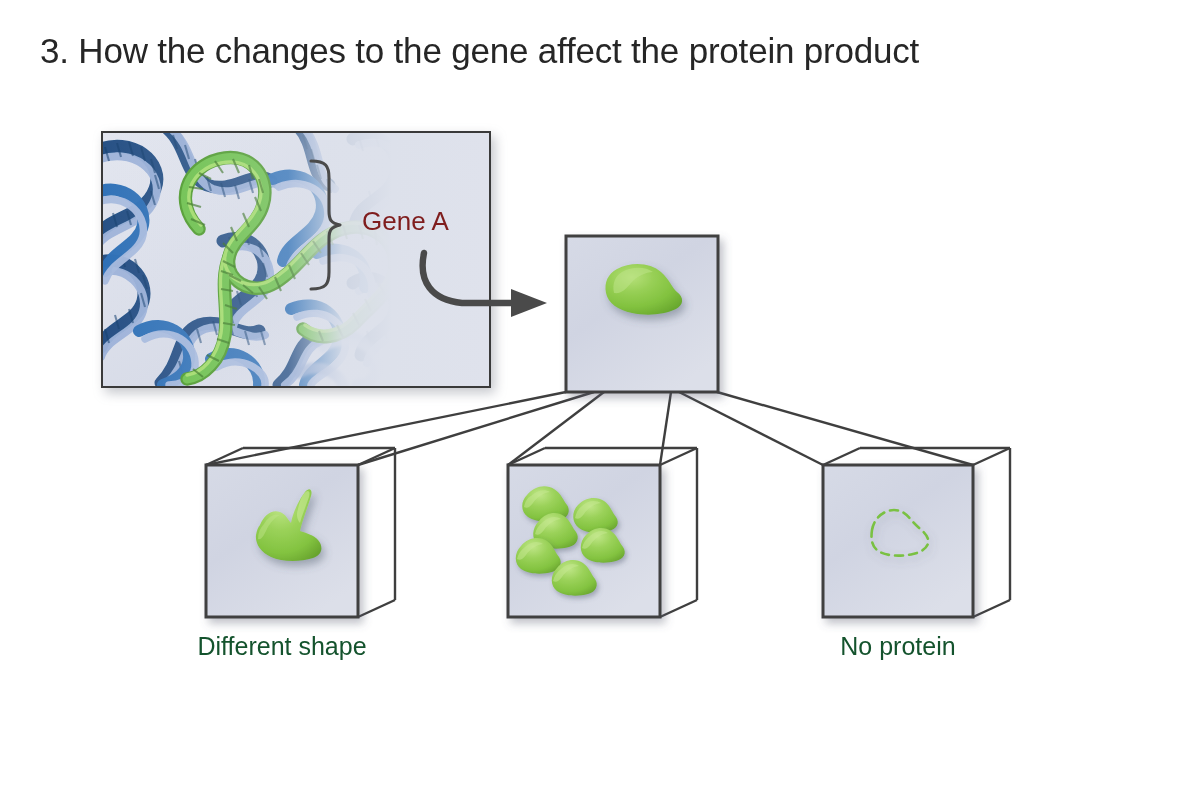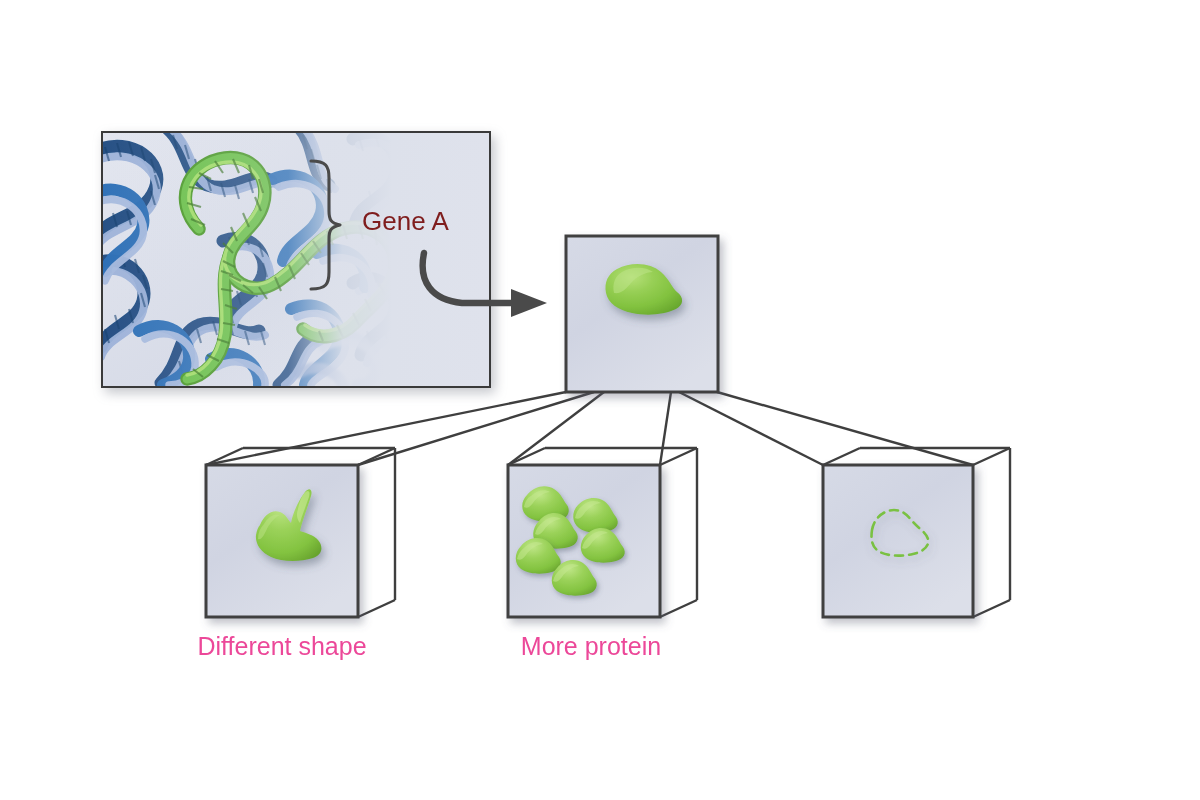--- a/index.html
+++ b/index.html
@@ -17,21 +17,21 @@
     white-space:nowrap;
   }
 
   
   .shadowed{filter:drop-shadow(4px 5px 6px rgba(90,95,110,0.35));}
 
   #svgroot{position:absolute;left:0;top:0;width:1200px;height:800px;}
 
   .cap{
     position:absolute;text-align:center;
-    font-size:25px;color:#ec4899;font-weight:400;
+    font-size:25px;color:#14532d;font-weight:400;
     white-space:nowrap;
   }
   #dnaBox{
     position:absolute;left:101px;top:131px;width:390px;height:257px;
     overflow:hidden;border:2px solid #3a3a3a;box-sizing:border-box;
     background:linear-gradient(120deg,#dfe2ec 0%,#d8dce8 55%,#e2e5ee 100%);
   }
   #geneLabel{
     position:absolute;left:362px;top:206px;
     font-size:26px;color:#7f1d1d;white-space:nowrap;
@@ -39,20 +39,21 @@
   #proteinALabel{
     position:absolute;left:566px;top:345px;width:152px;
     text-align:center;font-size:25px;color:#3f3f3f;white-space:nowrap;
   }
 </style>
 </head>
 <body>
 
 <div id="stage">
 
+  <div id="title">3. How the changes to the gene affect the protein product</div>
 
   <div id="dnaBox" class="shadowed">
     <svg width="386" height="253" viewBox="0 0 386 253">
       <defs>
         <linearGradient id="bgGrad" x1="0" y1="0" x2="1" y2="1">
           <stop offset="0%" stop-color="#e3e6ef"></stop>
           <stop offset="55%" stop-color="#d8dce8"></stop>
           <stop offset="100%" stop-color="#e4e7f0"></stop>
         </linearGradient>
         <linearGradient id="fadeRight" x1="0" y1="0" x2="1" y2="0">
@@ -274,21 +275,21 @@
 
       <rect x="0" y="0" width="386" height="253" fill="url(#fadeRight)"></rect>
     </svg>
   </div>
 
   <div id="geneLabel">Gene A</div>
 
   <div id="proteinALabel">Protein A</div>
 
   <div class="cap" style="left:186px;top:632px;width:192px;">Different shape</div>
-  <div class="cap" style="left:495px;top:632px;width:192px;">More protein</div>
+  <div class="cap" style="left:802px;top:632px;width:192px;">No protein</div>
 
   <svg id="svgroot" viewBox="0 0 1200 800">
     <defs>
       <linearGradient id="panelFill" x1="0" y1="0" x2="0.7" y2="1">
         <stop offset="0%" stop-color="#d6dae6"></stop>
         <stop offset="45%" stop-color="#d0d4e2"></stop>
         <stop offset="100%" stop-color="#dcdfe9"></stop>
       </linearGradient>
       <radialGradient id="blobG" cx="0.34" cy="0.26" r="0.86">
         <stop offset="0%" stop-color="#b6e07a"></stop>

